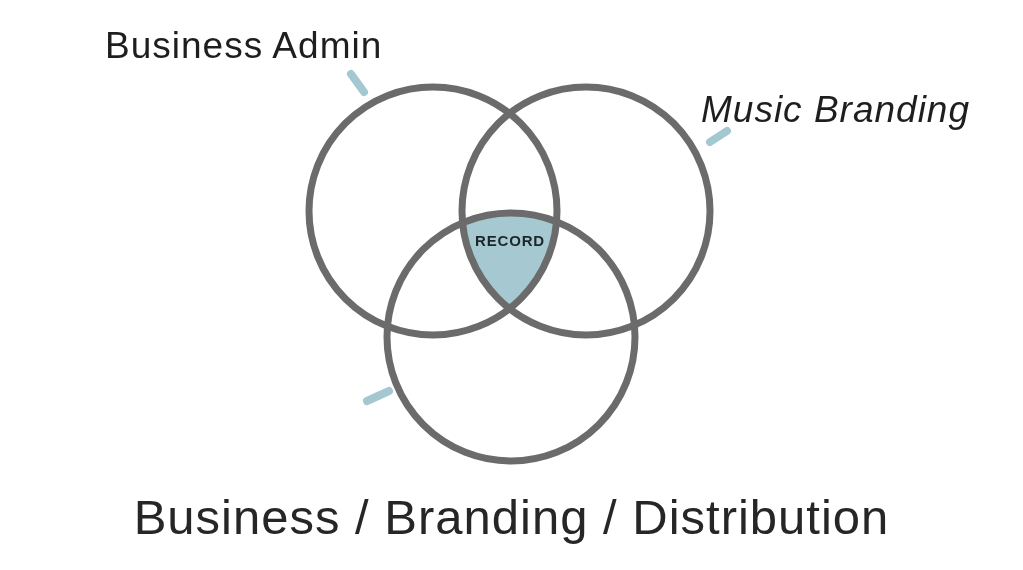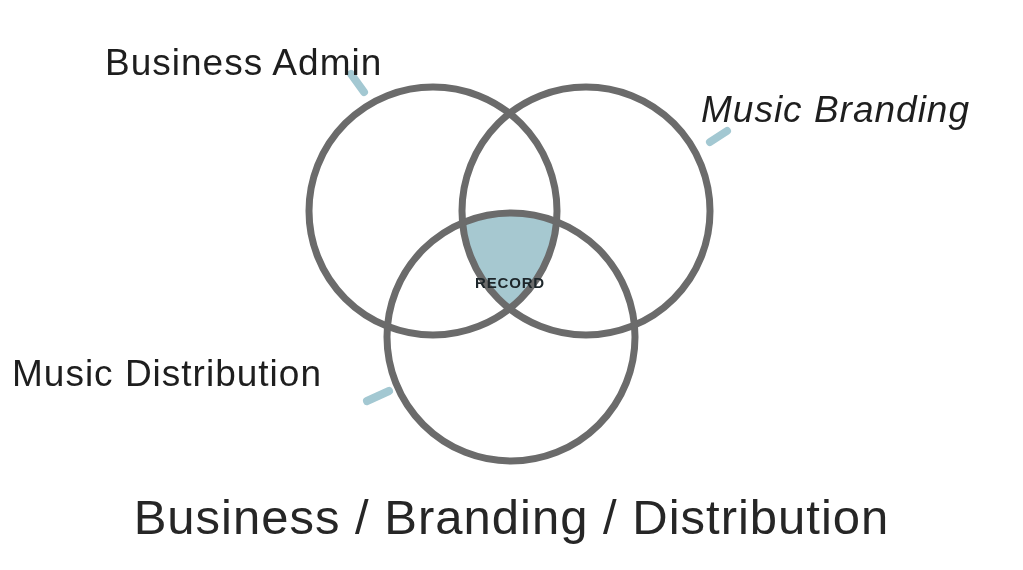--- a/index.html
+++ b/index.html
@@ -24,35 +24,34 @@
   }
   .set-label {
     position: absolute;
     font-size: 37px;
     font-weight: 300;
     letter-spacing: 1px;
     color: #1e1e1e;
     white-space: nowrap;
     line-height: 1.1;
   }
-  .set-label.a { left: 105px; top: 43px; text-align: center; }
+  .set-label.a { left: 105px; top: 26px; text-align: center; }
   .set-label.b { left: 701px; top: 90px; font-style: italic; }
   .set-label.c { left: 12px;  top: 354px; }
   .center-label {
     position: absolute;
     left: 430px;
     top: 233px;
     width: 160px;
     text-align: center;
     font-size: 15px;
     font-weight: 700;
     letter-spacing: 0.8px;
     line-height: 15.5px;
     color: #1d262a;
-    margin-top: 42px;
   }
   .center-label span { display: block; }
   .diagram-title {
     position: absolute;
     left: 0;
     top: 489px;
     width: 1023px;
     text-align: center;
     font-size: 49px;
     font-weight: 300;
@@ -88,21 +87,20 @@
 
     <line x1="351" y1="74" x2="364" y2="92" stroke-width="8" stroke-linecap="round" stroke="#a3c8d2"></line>
     <line x1="710" y1="142" x2="727" y2="131" stroke-width="8" stroke-linecap="round" stroke="#a3c8d2"></line>
     <line x1="367" y1="401" x2="389" y2="391" stroke-width="8" stroke-linecap="round" stroke="#a3c8d2"></line>
   </svg>
 
   <div class="set-label a">Business Admin</div>
 
   <div class="set-label b">Music Branding</div>
 
-  <div class="set-label c">Music Distribution</div>
 
   <div class="center-label">
     <span>RECORD</span>
   </div>
 
   <div class="diagram-title">Business / Branding / Distribution</div>
 
 </div>
 
 </body></html>

